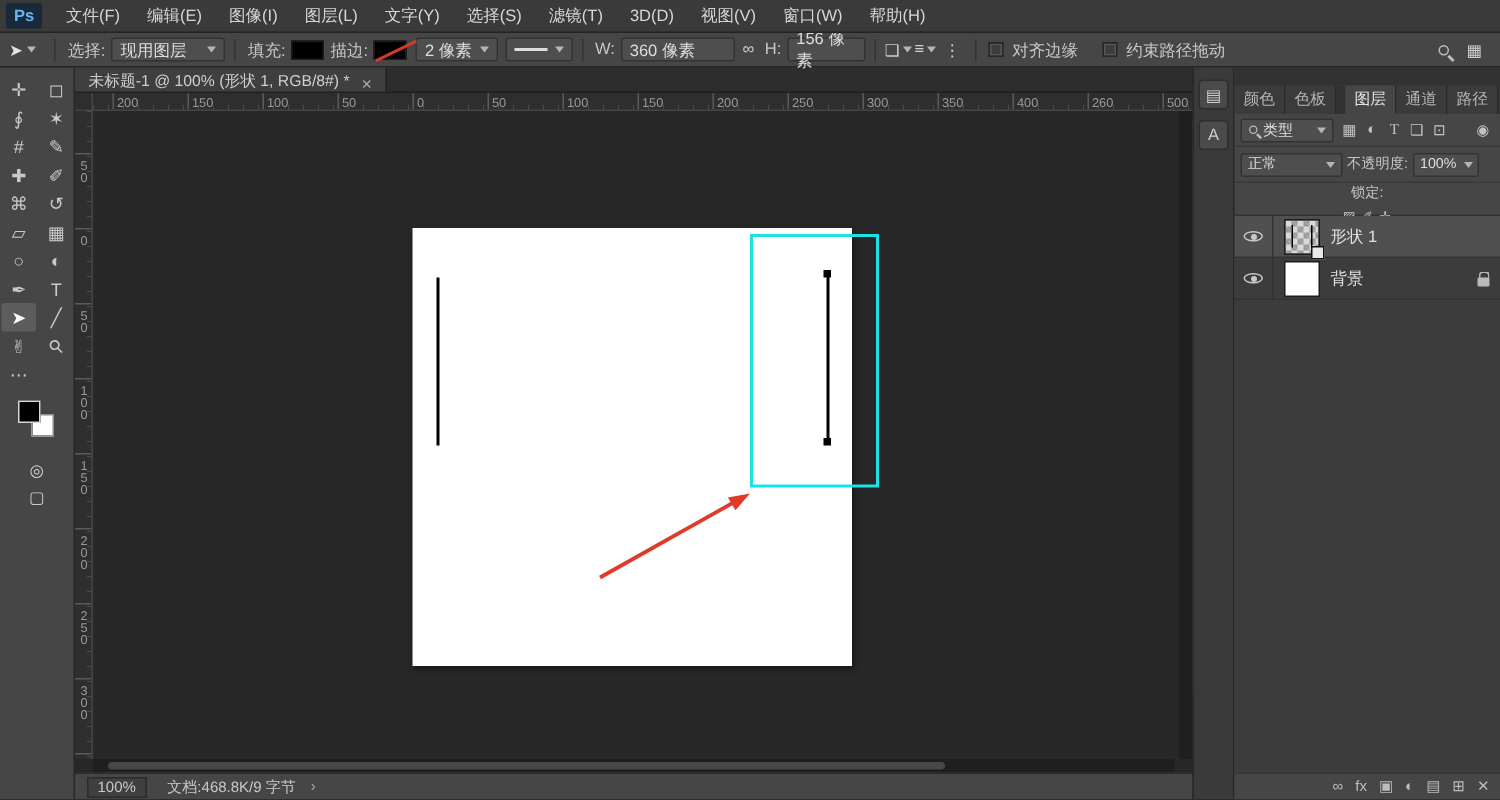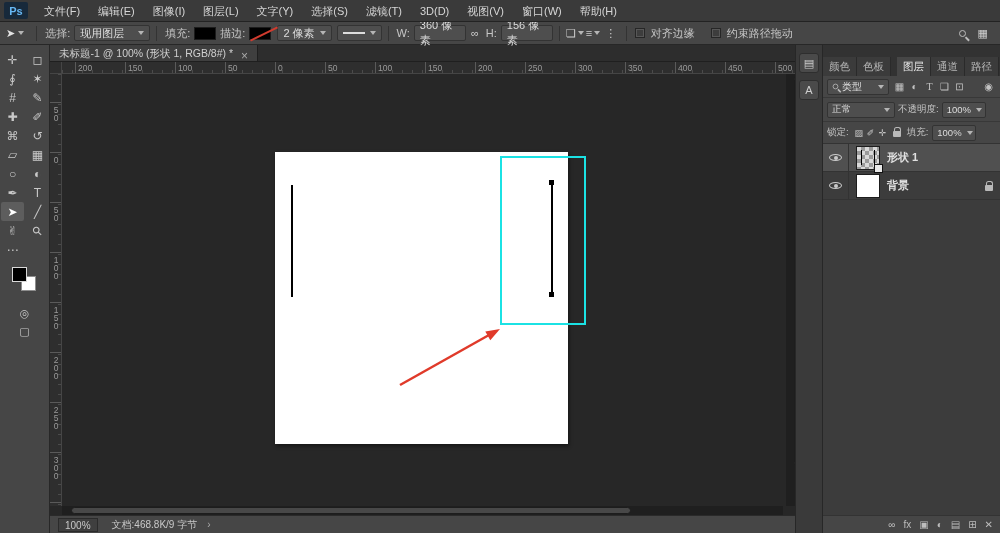--- a/index.html
+++ b/index.html
@@ -84,24 +84,24 @@
   .ptab.active{background:#464646;color:#e2e2e2;}
   .filter-row{height:22px;display:flex;align-items:center;padding:0 4px;gap:3px;border-bottom:1px solid #383838;font-family:Liberation Serif, serif;}
   .search-combo{width:62px;height:16px;background:#4e4e4e;border:1px solid #333;border-radius:2px;display:flex;align-items:center;gap:3px;padding:0 4px;font-size:10px;color:#ddd;flex:none;}
   .search-combo .caret{margin-left:auto;}
   .ficon{width:15px;height:16px;display:flex;align-items:center;justify-content:center;color:#c3c3c3;font-size:10px;flex:none;}
   .blend-row{height:24px;display:flex;align-items:center;padding:0 4px;gap:3px;border-bottom:1px solid #383838;font-size:9.5px;}
   .blend-row .dropdown,.lock-row .dropdown{height:16px;font-size:9.5px;padding:0 4px;}
   .dd-blend{width:68px;justify-content:space-between;}
   .dd-pct{width:44px;justify-content:space-between;}
   .plbl{color:#c6c6c6;flex:none;font-size:9.5px;}
-  .lock-row{height:22px;display:flex;align-items:center;padding:0 4px;gap:4px;border-bottom:1px solid #333;font-size:9.5px;}
+  .lock-row{height:22px;display:flex;align-items:center;padding:0 4px;gap:4px;border-bottom:1px solid #333;font-size:9.5px;flex-direction:column;}
   .lk-icon{width:12px;text-align:center;color:#c3c3c3;font-size:9px;flex:none;}
   .layers-list{position:absolute;left:0;top:99px;width:178px;height:371px;background:#3c3c3c;overflow:hidden;}
-  .layer-row{height:28px;display:flex;align-items:center;border-bottom:1px solid #333;color:#e0e0e0;font-size:11px;font-weight:bold;}
+  .layer-row{height:28px;display:flex;align-items:center;border-bottom:1px solid #333;color:#e0e0e0;font-size:11px;}
   .layer-row.selected{background:#505050;}
   .eye-cell{width:26px;height:28px;border-right:1px solid #333;display:flex;align-items:center;justify-content:center;flex:none;}
   .eye{width:13px;height:9px;position:relative;display:inline-block;}
   .eye::before{content:"";position:absolute;left:0;right:0;top:1px;bottom:1px;border:1px solid #c9c9c9;border-radius:50%;}
   .eye::after{content:"";position:absolute;left:4.5px;top:2.5px;width:4px;height:4px;background:#c9c9c9;border-radius:50%;}
   .thumb{width:24px;height:24px;margin:0 7px;border:1px solid #1d1d1d;flex:none;position:relative;}
   .thumb.checker{background-image:linear-gradient(45deg,#9a9a9a 25%,transparent 25%,transparent 75%,#9a9a9a 75%),linear-gradient(45deg,#9a9a9a 25%,#d9d9d9 25%,#d9d9d9 75%,#9a9a9a 75%);background-size:8px 8px;background-position:0 0,4px 4px;}
   .thumb.checker::before{content:"";position:absolute;left:20%;top:15%;width:1px;height:70%;background:#000;}
   .thumb.checker::after{content:"";position:absolute;left:76%;top:15%;width:1px;height:70%;background:#000;}
   .thumb.white{background:#fff;}
@@ -151,21 +151,21 @@
   <div class="dropdown" style="margin-left:6px;">
     <span>2 像素</span>
     <span class="caret"></span>
   </div>
   <div class="dropdown" style="margin-left:5px;">
     <span class="line-sample"></span>
     <span class="caret"></span>
   </div>
   <div class="sep"></div>
   <span class="lbl">W:</span>
-  <div class="field" style="width:52px;">
+  <div class="field" style="width:76px;">
     <span>360 像素</span>
   </div>
   <span class="ob-icon">∞</span>
   <span class="lbl">H:</span>
   <div class="field" style="width:52px;">
     <span>156 像素</span>
   </div>
   <div class="sep"></div>
   <span class="ob-icon">
     <span>❏</span>
@@ -294,21 +294,21 @@
       <span class="hlab" style="left: 416px;">200</span>
       <span class="htick" style="left: 463px;"></span>
       <span class="hlab" style="left: 466px;">250</span>
       <span class="htick" style="left: 513px;"></span>
       <span class="hlab" style="left: 516px;">300</span>
       <span class="htick" style="left: 563px;"></span>
       <span class="hlab" style="left: 566px;">350</span>
       <span class="htick" style="left: 613px;"></span>
       <span class="hlab" style="left: 616px;">400</span>
       <span class="htick" style="left: 663px;"></span>
-      <span class="hlab" style="left: 666px;">450</span>
+      <span class="hlab" style="left: 666px;">260</span>
       <span class="htick" style="left: 713px;"></span>
       <span class="hlab" style="left: 716px;">500</span>
     </div>
   <div class="ruler-left">
       <span class="vtick" style="top: 28px;"></span>
       <span class="vlab" style="top: 31px;">50</span>
       <span class="vtick" style="top: 78px;"></span>
       <span class="vlab" style="top: 81px;">0</span>
       <span class="vtick" style="top: 128px;"></span>
       <span class="vlab" style="top: 131px;">50</span>

